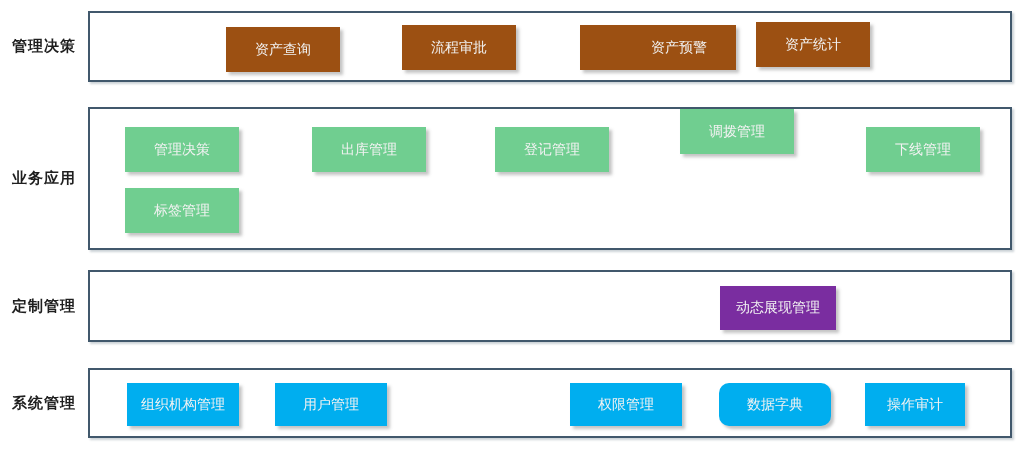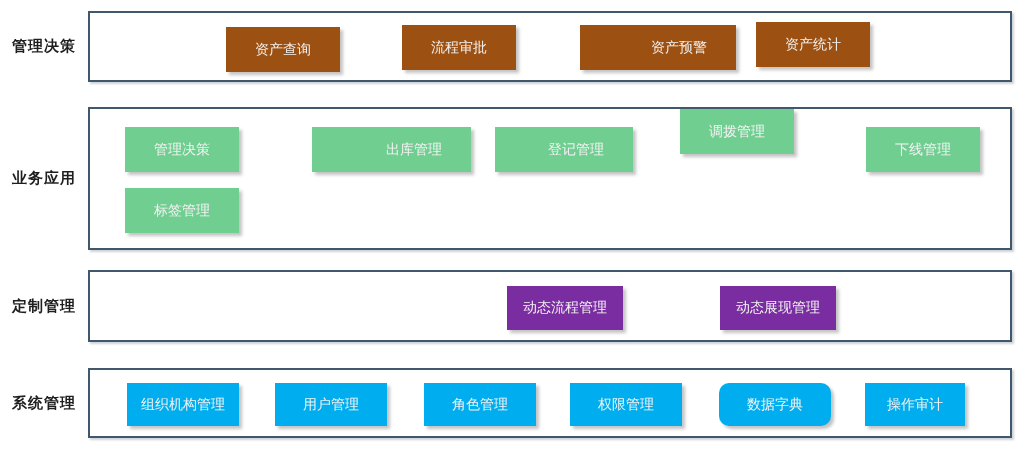--- a/index.html
+++ b/index.html
@@ -67,34 +67,32 @@
 
   <div class="section sec-1">
     <div class="box brown" style="left:136px; top:14px;">资产查询</div>
     <div class="box brown" style="left:312px; top:12px;">流程审批</div>
     <div class="box brown" style="left:490px; top:12px;padding-left:42px;">资产预警</div>
     <div class="box brown" style="left:666px; top:9px;">资产统计</div>
   </div>
 
   <div class="section sec-2">
     <div class="box green" style="left:35px;  top:18px;">管理决策</div>
-    <div class="box green" style="left:222px; top:18px;padding-left:45px;">出库管理</div>
-    <div class="box green" style="left:405px; top:18px;padding-left:24px;">登记管理</div>
+    <div class="box green" style="left:222px; top:18px;">出库管理</div>
+    <div class="box green" style="left:405px; top:18px;">登记管理</div>
     <div class="box green" style="left:590px; top:0;">调拨管理</div>
     <div class="box green" style="left:776px; top:18px;">下线管理</div>
     <div class="box green" style="left:35px;  top:79px;">标签管理</div>
   </div>
 
   <div class="section sec-3">
-    <div class="box purple" style="left:417px; top:14px; width:116px; height:44px;">动态流程管理</div>
     <div class="box purple" style="left:630px; top:14px; width:116px; height:44px;">动态展现管理</div>
   </div>
 
   <div class="section sec-4">
     <div class="box blue" style="left:37px;  top:13px; width:112px; height:43px;">组织机构管理</div>
     <div class="box blue" style="left:185px; top:13px; width:112px; height:43px;">用户管理</div>
-    <div class="box blue" style="left:334px; top:13px; width:112px; height:43px;">角色管理</div>
     <div class="box blue" style="left:480px; top:13px; width:112px; height:43px;">权限管理</div>
     <div class="box blue" style="left:629px; top:13px; width:112px; height:43px;border-radius:10px;">数据字典</div>
     <div class="box blue" style="left:775px; top:13px; width:100px; height:43px;">操作审计</div>
   </div>
 
 </div>
 
 </body></html>

